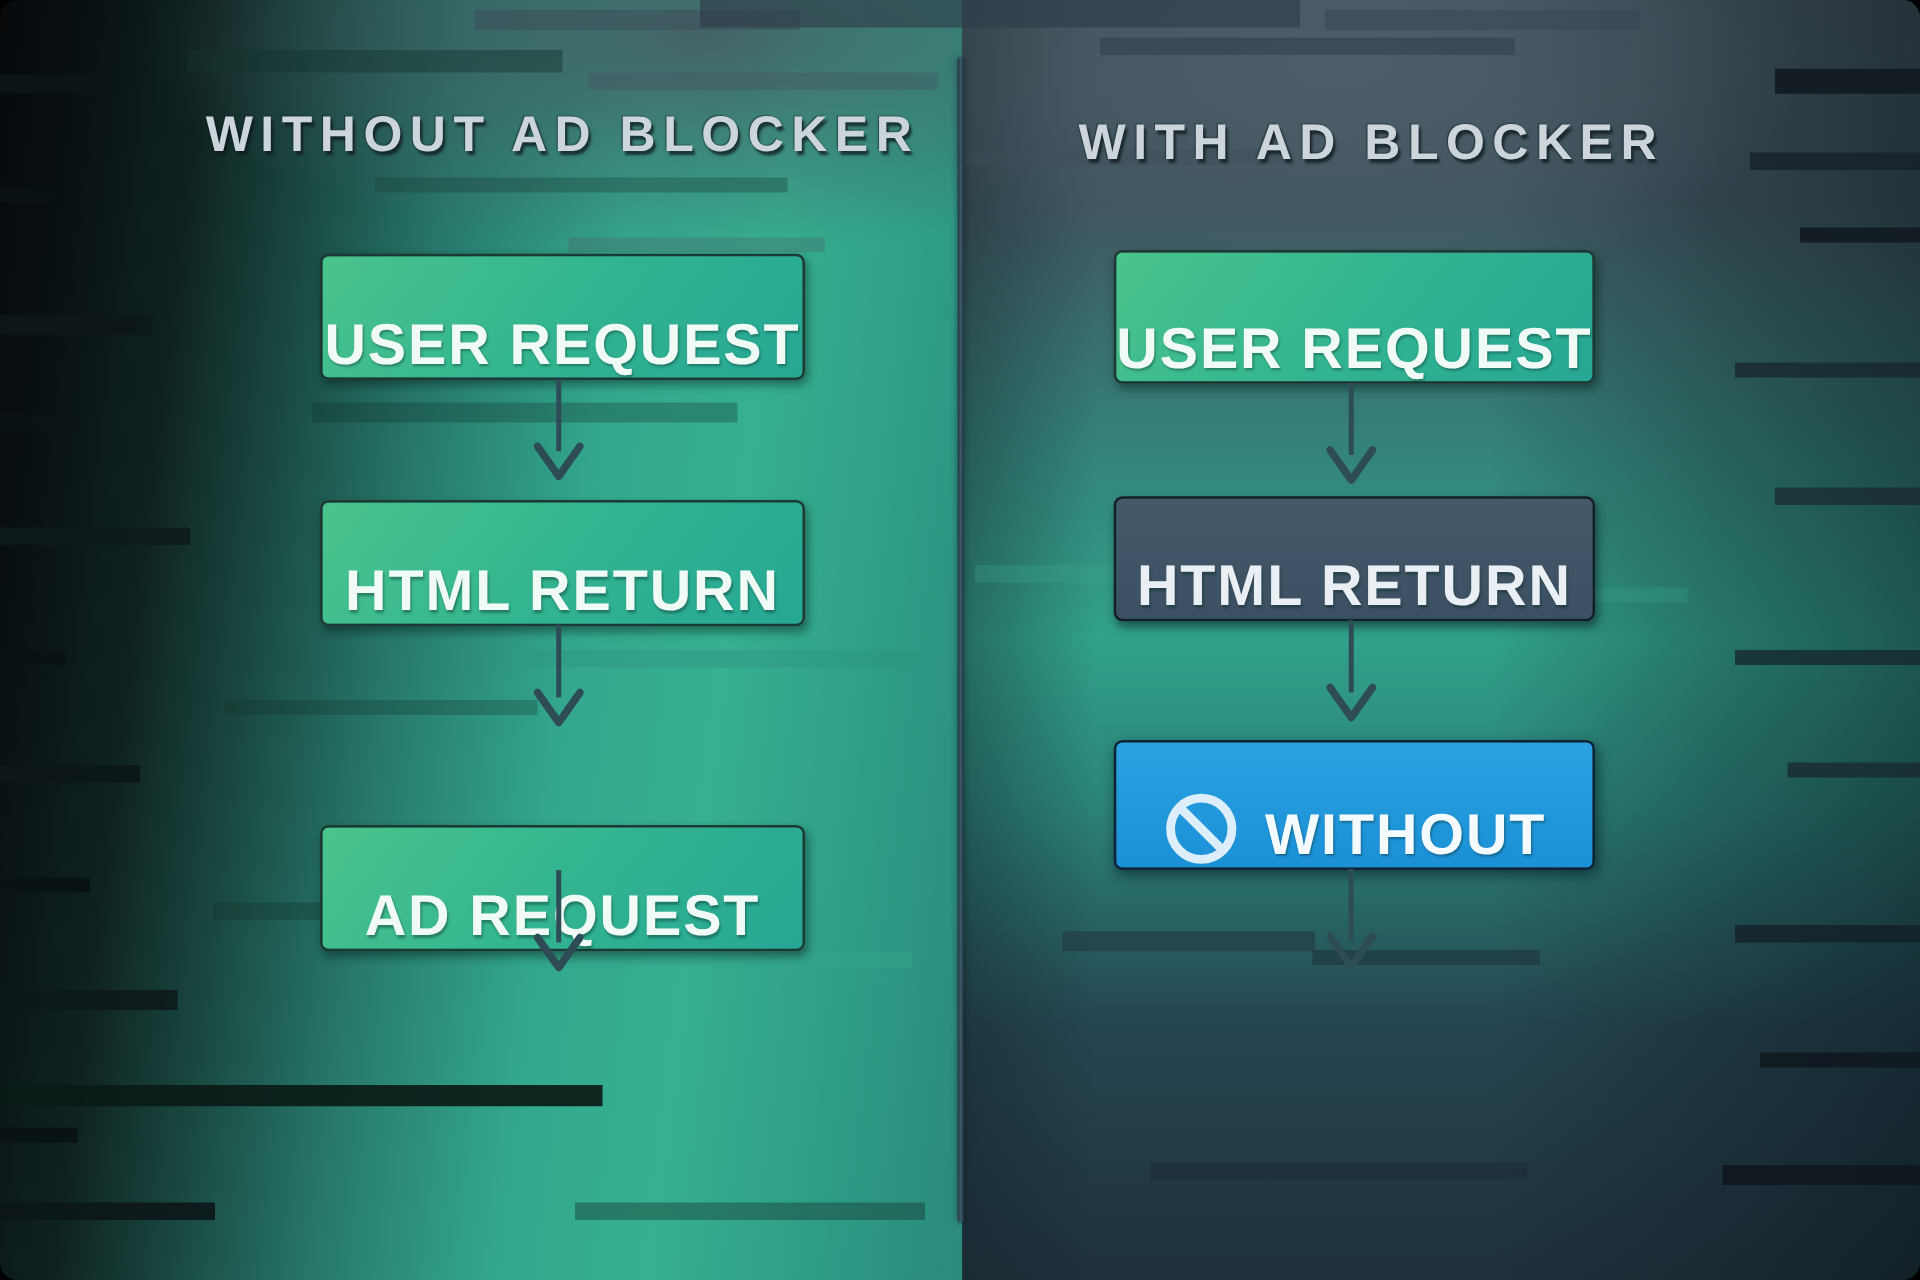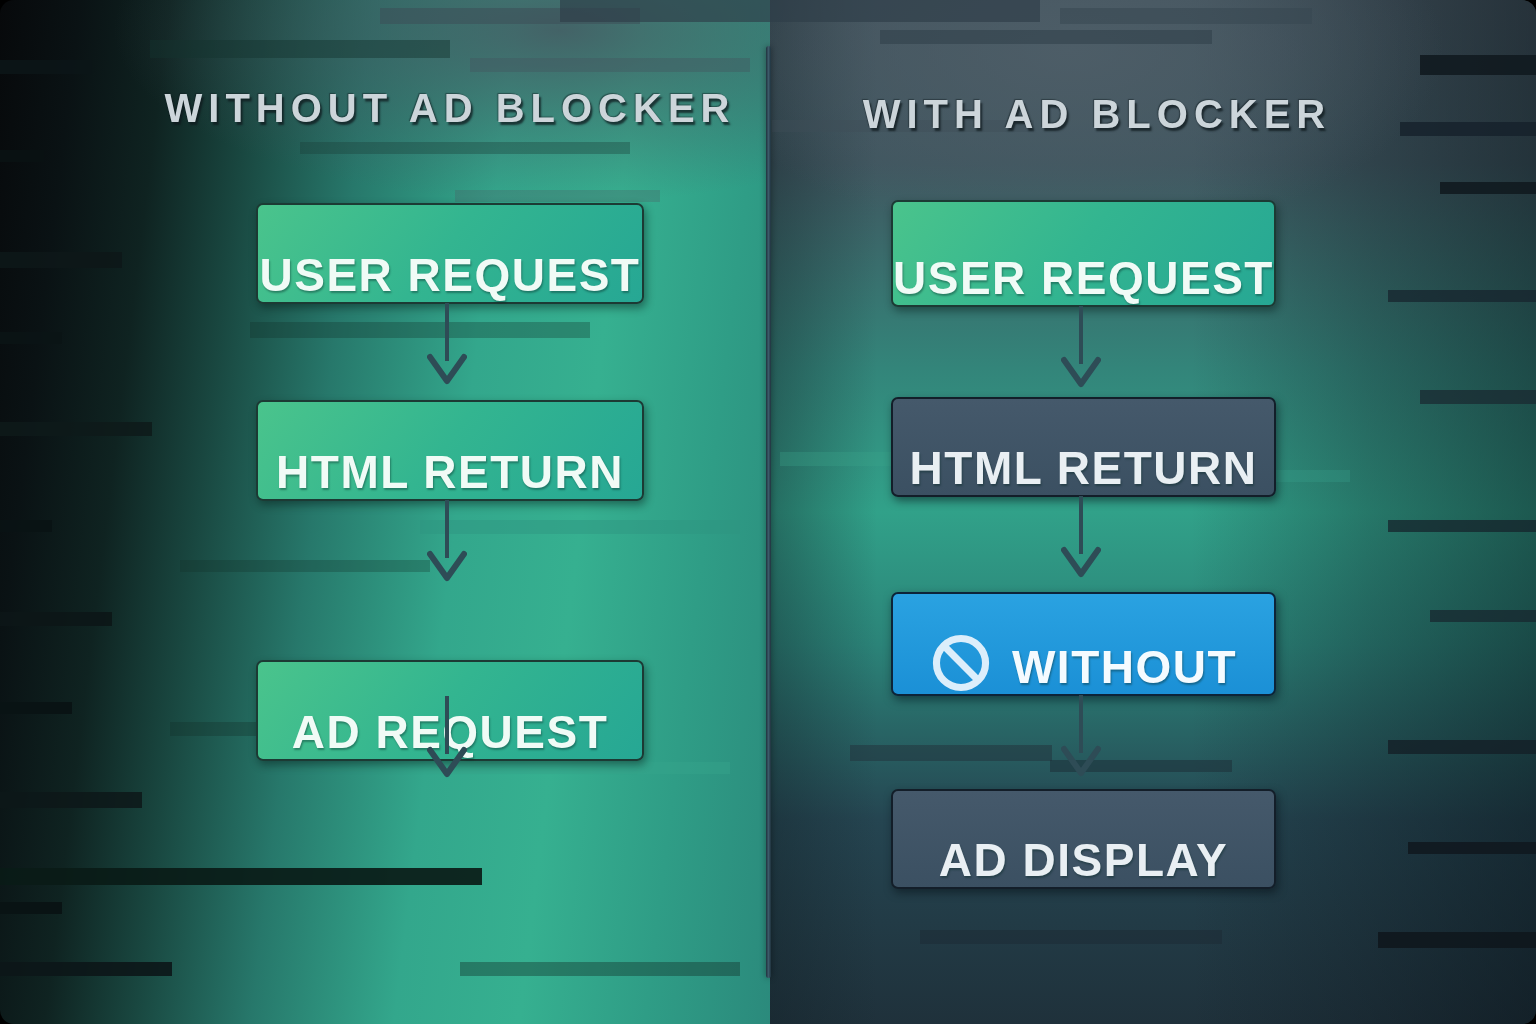--- a/index.html
+++ b/index.html
@@ -139,16 +139,13 @@
     <svg class="ban-icon" viewBox="0 0 48 48">
       <circle cx="24" cy="24" r="19" fill="none" stroke="#dceefb" stroke-width="5.5"></circle>
       <line x1="11.5" y1="11.5" x2="36.5" y2="36.5" stroke="#dceefb" stroke-width="5.5" stroke-linecap="round"></line>
     </svg>
     <span class="lbl">WITHOUT</span>
   </div>
   <svg class="arrow" style="left:1061px;top:695px;" viewBox="0 0 40 86">
     <line x1="20" y1="0" x2="20" y2="58" stroke="var(--arrow)" stroke-width="4"></line>
     <polyline points="3,54 20,78 37,54" fill="none" stroke="var(--arrow)" stroke-width="6" stroke-linecap="round" stroke-linejoin="round"></polyline>
   </svg>
-  <div class="box box-dark" style="left:891px;top:789px;width:381px;height:96px;">
-    <span class="lbl">AD DISPLAY</span>
-  </div>
 </div>
 
 </body></html>

